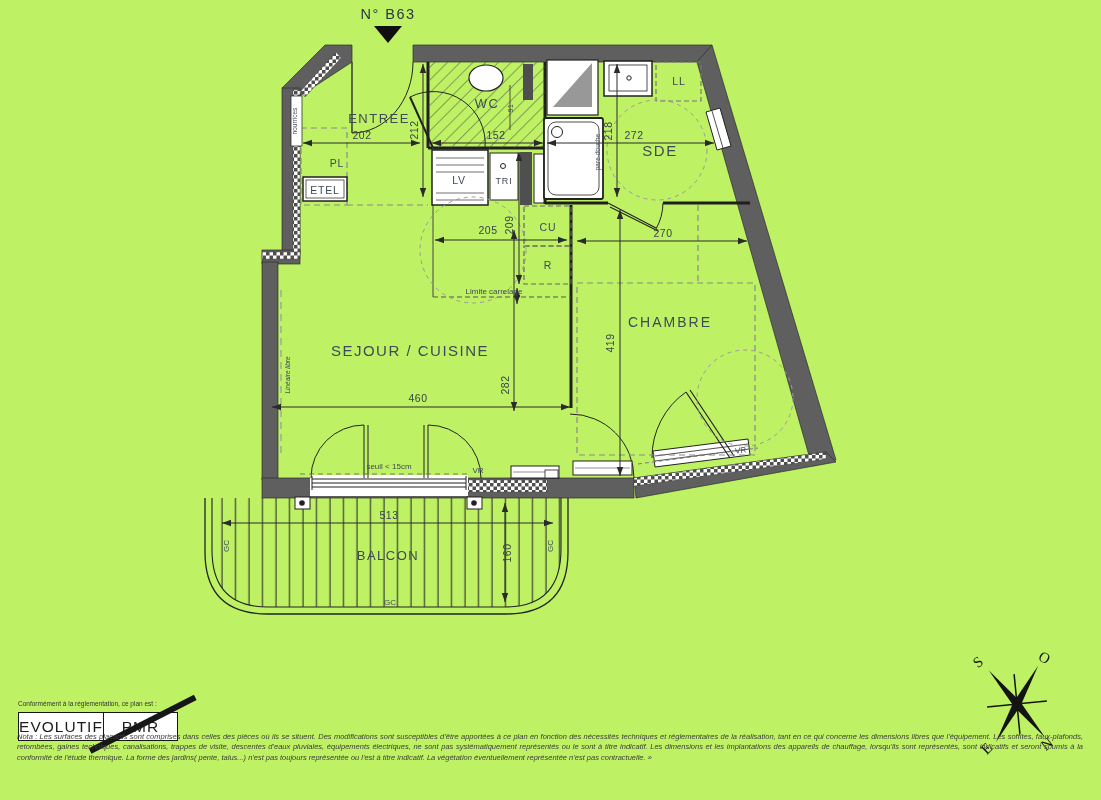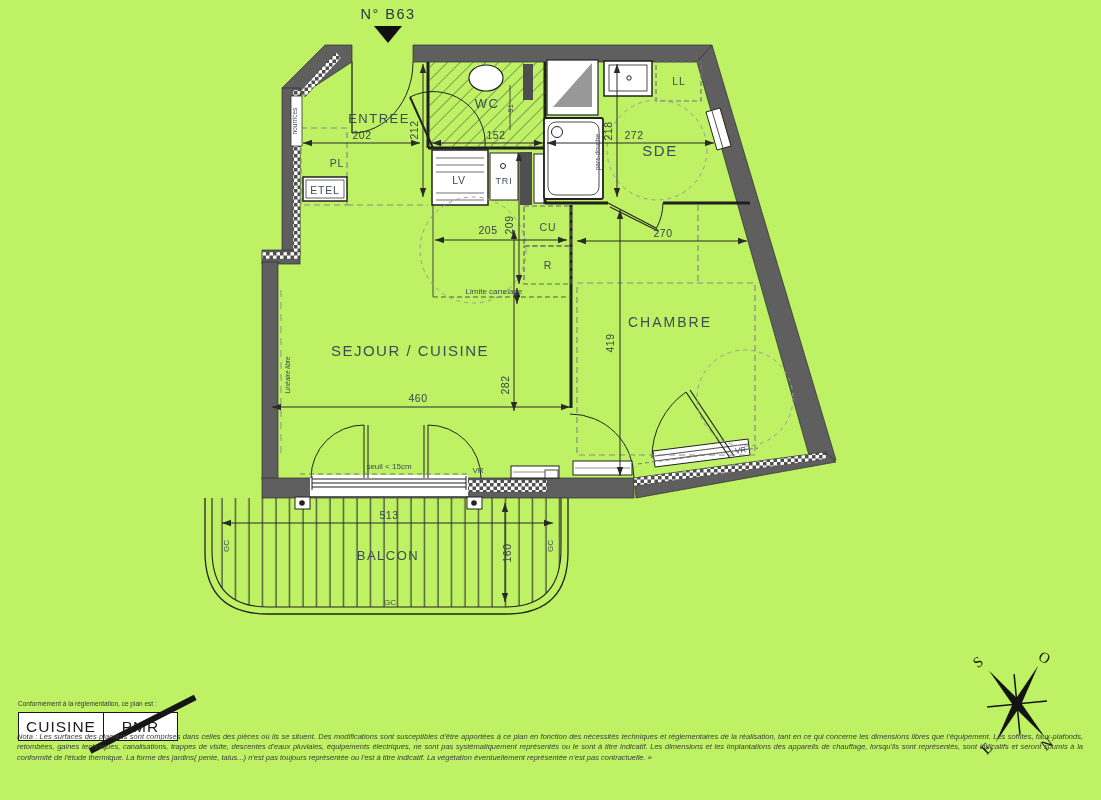--- a/index.html
+++ b/index.html
@@ -269,21 +269,21 @@
     <text x="0" y="0" class="compass-letter" transform="translate(-36,-38) rotate(-38)">S</text>
     <text x="0" y="0" class="compass-letter" transform="translate(25,-42) rotate(30)">O</text>
     <text x="0" y="0" class="compass-letter" transform="translate(-27,48) rotate(-45)">E</text>
   </g>
 </svg>
 
 
 <div class="stamp">
   <div class="stamp-caption">Conformément à la réglementation, ce plan est :</div>
   <div class="stamp-boxes">
-    <div class="stamp-box box-evolutif">CUISINE</div>
+    <div class="stamp-box box-evolutif">EVOLUTIF</div>
     <div class="stamp-box box-pmr">PMR</div>
     <div class="pmr-strike"></div>
   </div>
 </div>
 
 
 <div class="nota">Nota : Les surfaces des placards sont comprises dans celles des pièces où ils se situent. Des modifications sont susceptibles d'être apportées à ce plan en fonction des nécessités techniques et réglementaires de la réalisation, tant en ce qui concerne les dimensions libres que l'équipement.  Les soffites, faux-plafonds, retombées, gaines techniques, canalisations, trappes de visite, descentes d'eaux pluviales, équipements électriques, ne sont pas systématiquement représentés ou le sont à titre indicatif. Les dimensions et les implantations des appareils de chauffage, lorsqu'ils sont représentés, sont indicatifs et seront soumis à la conformité de l'étude thermique. La forme des jardins( pente, talus...) n'est pas toujours représentée ou l'est à titre indicatif. La végétation éventuellement représentée n'est pas contractuelle. »</div>
 </div>
 
 </body></html>

